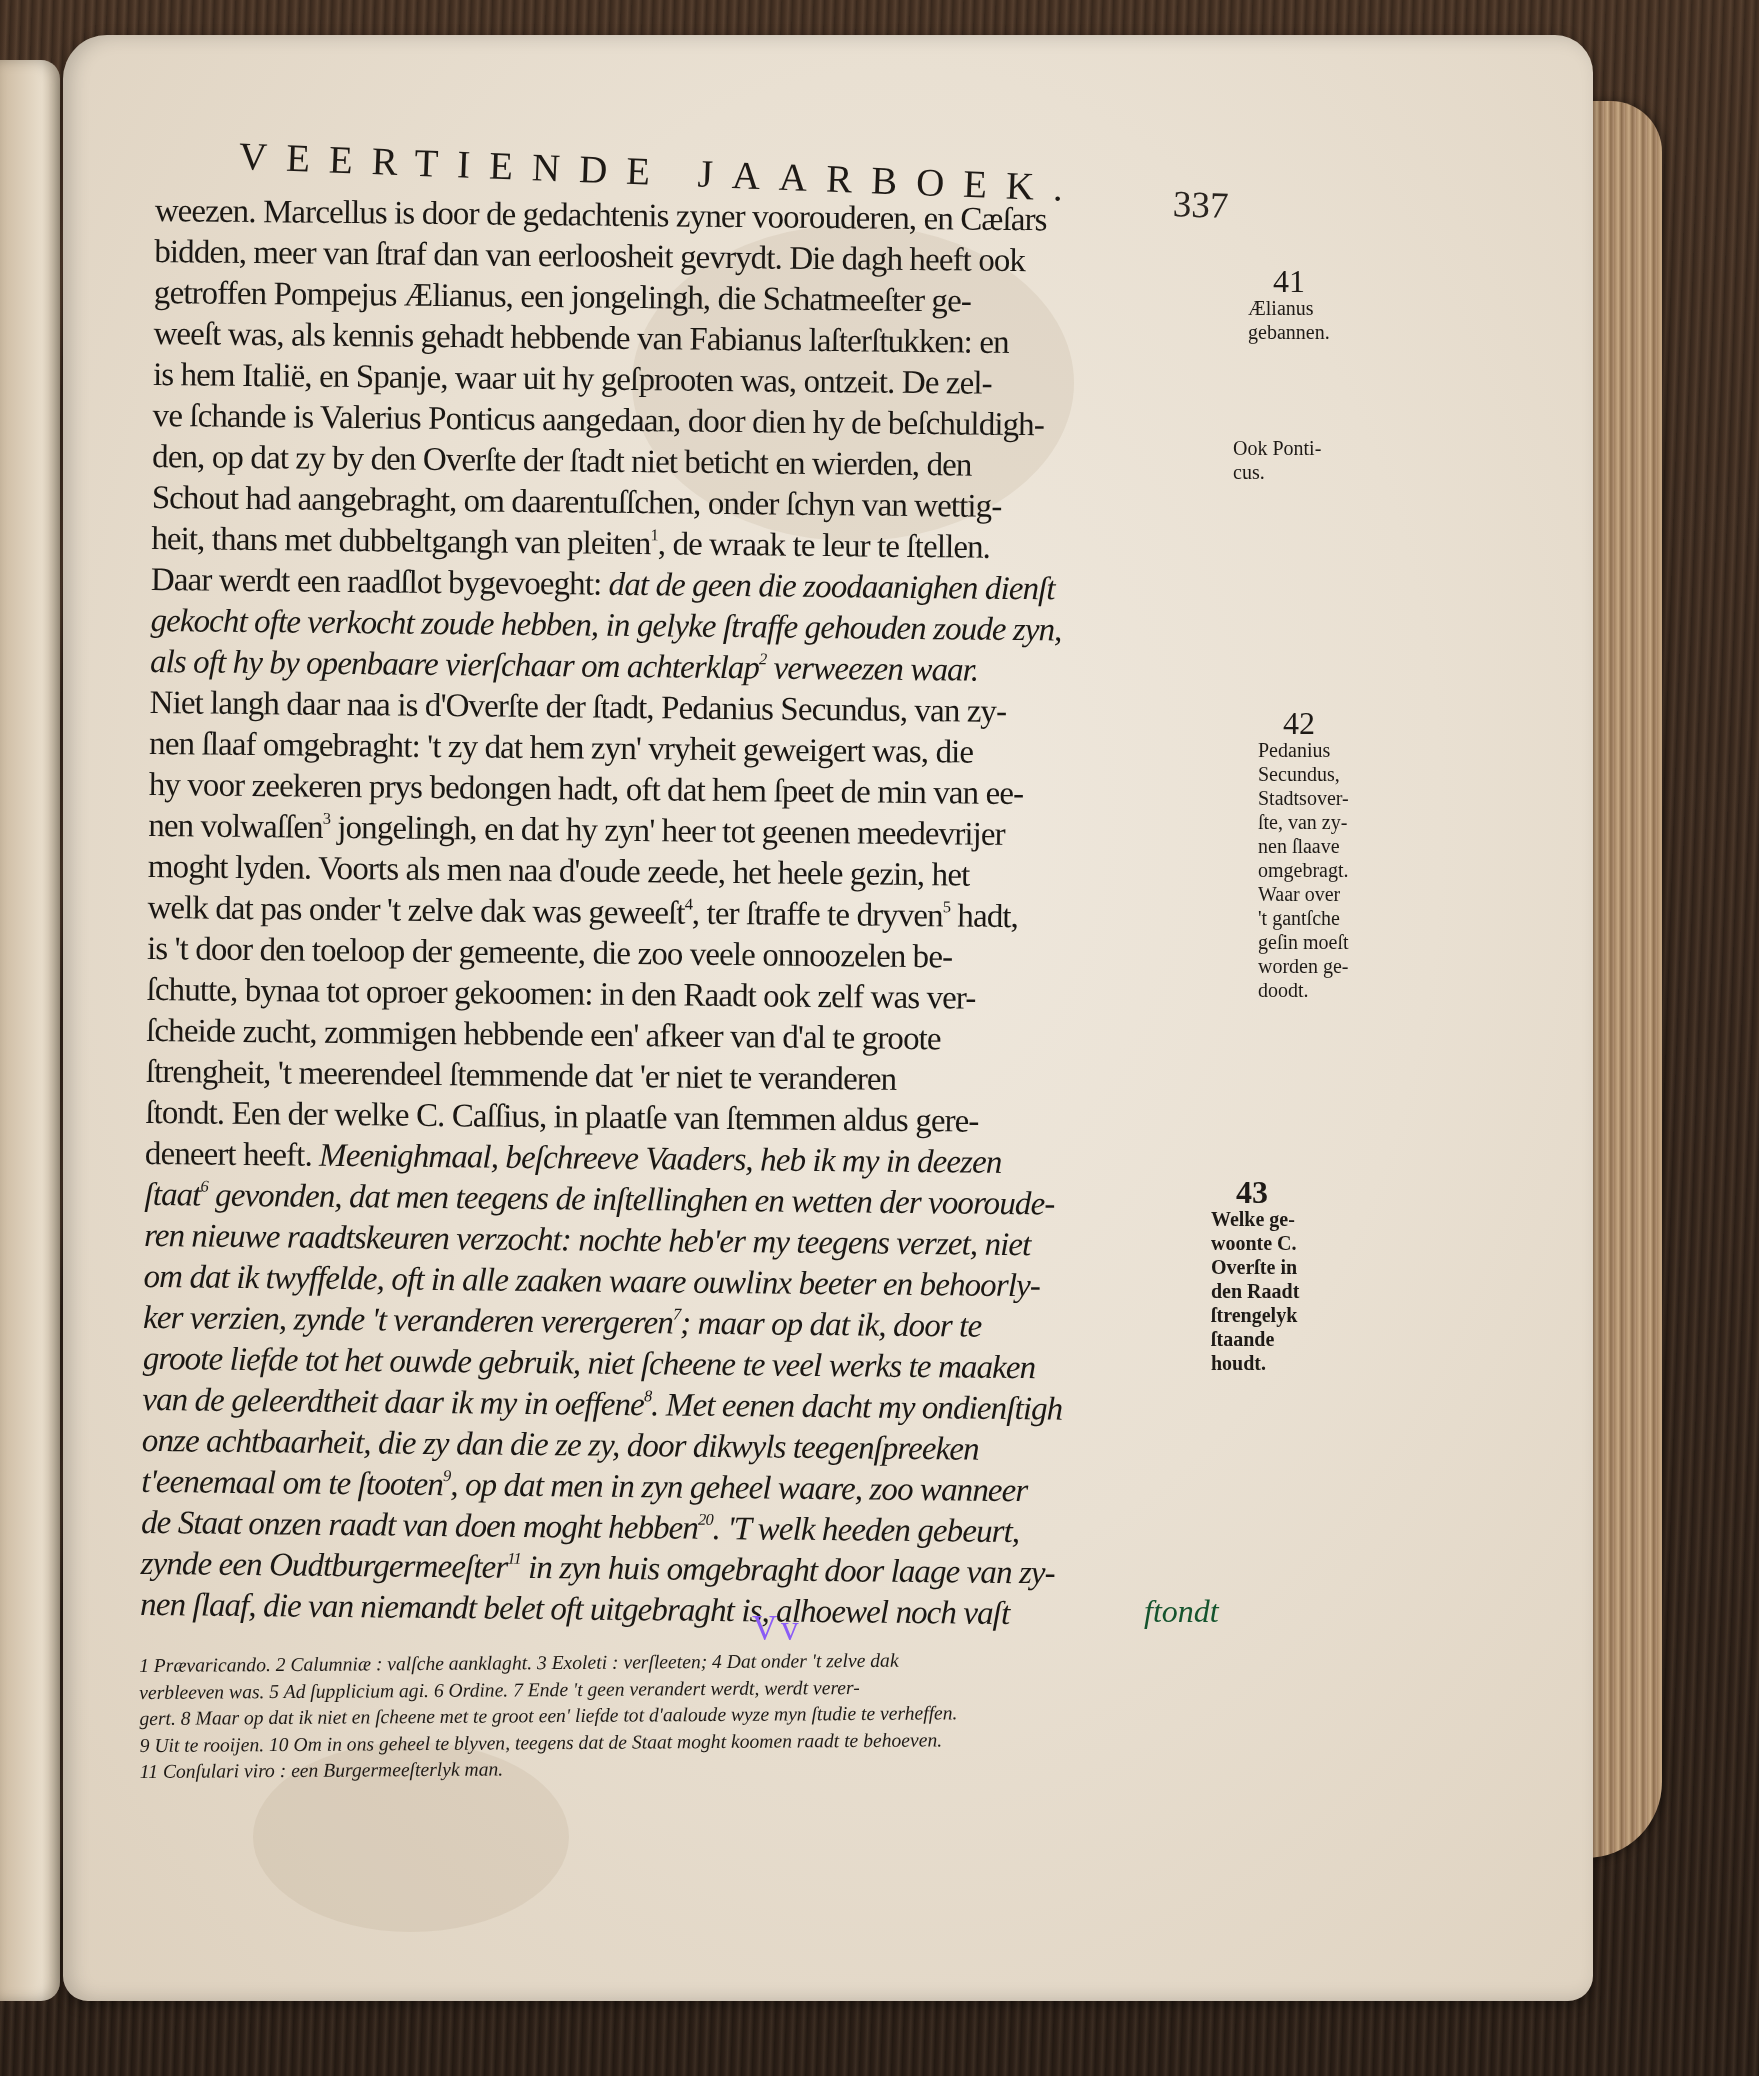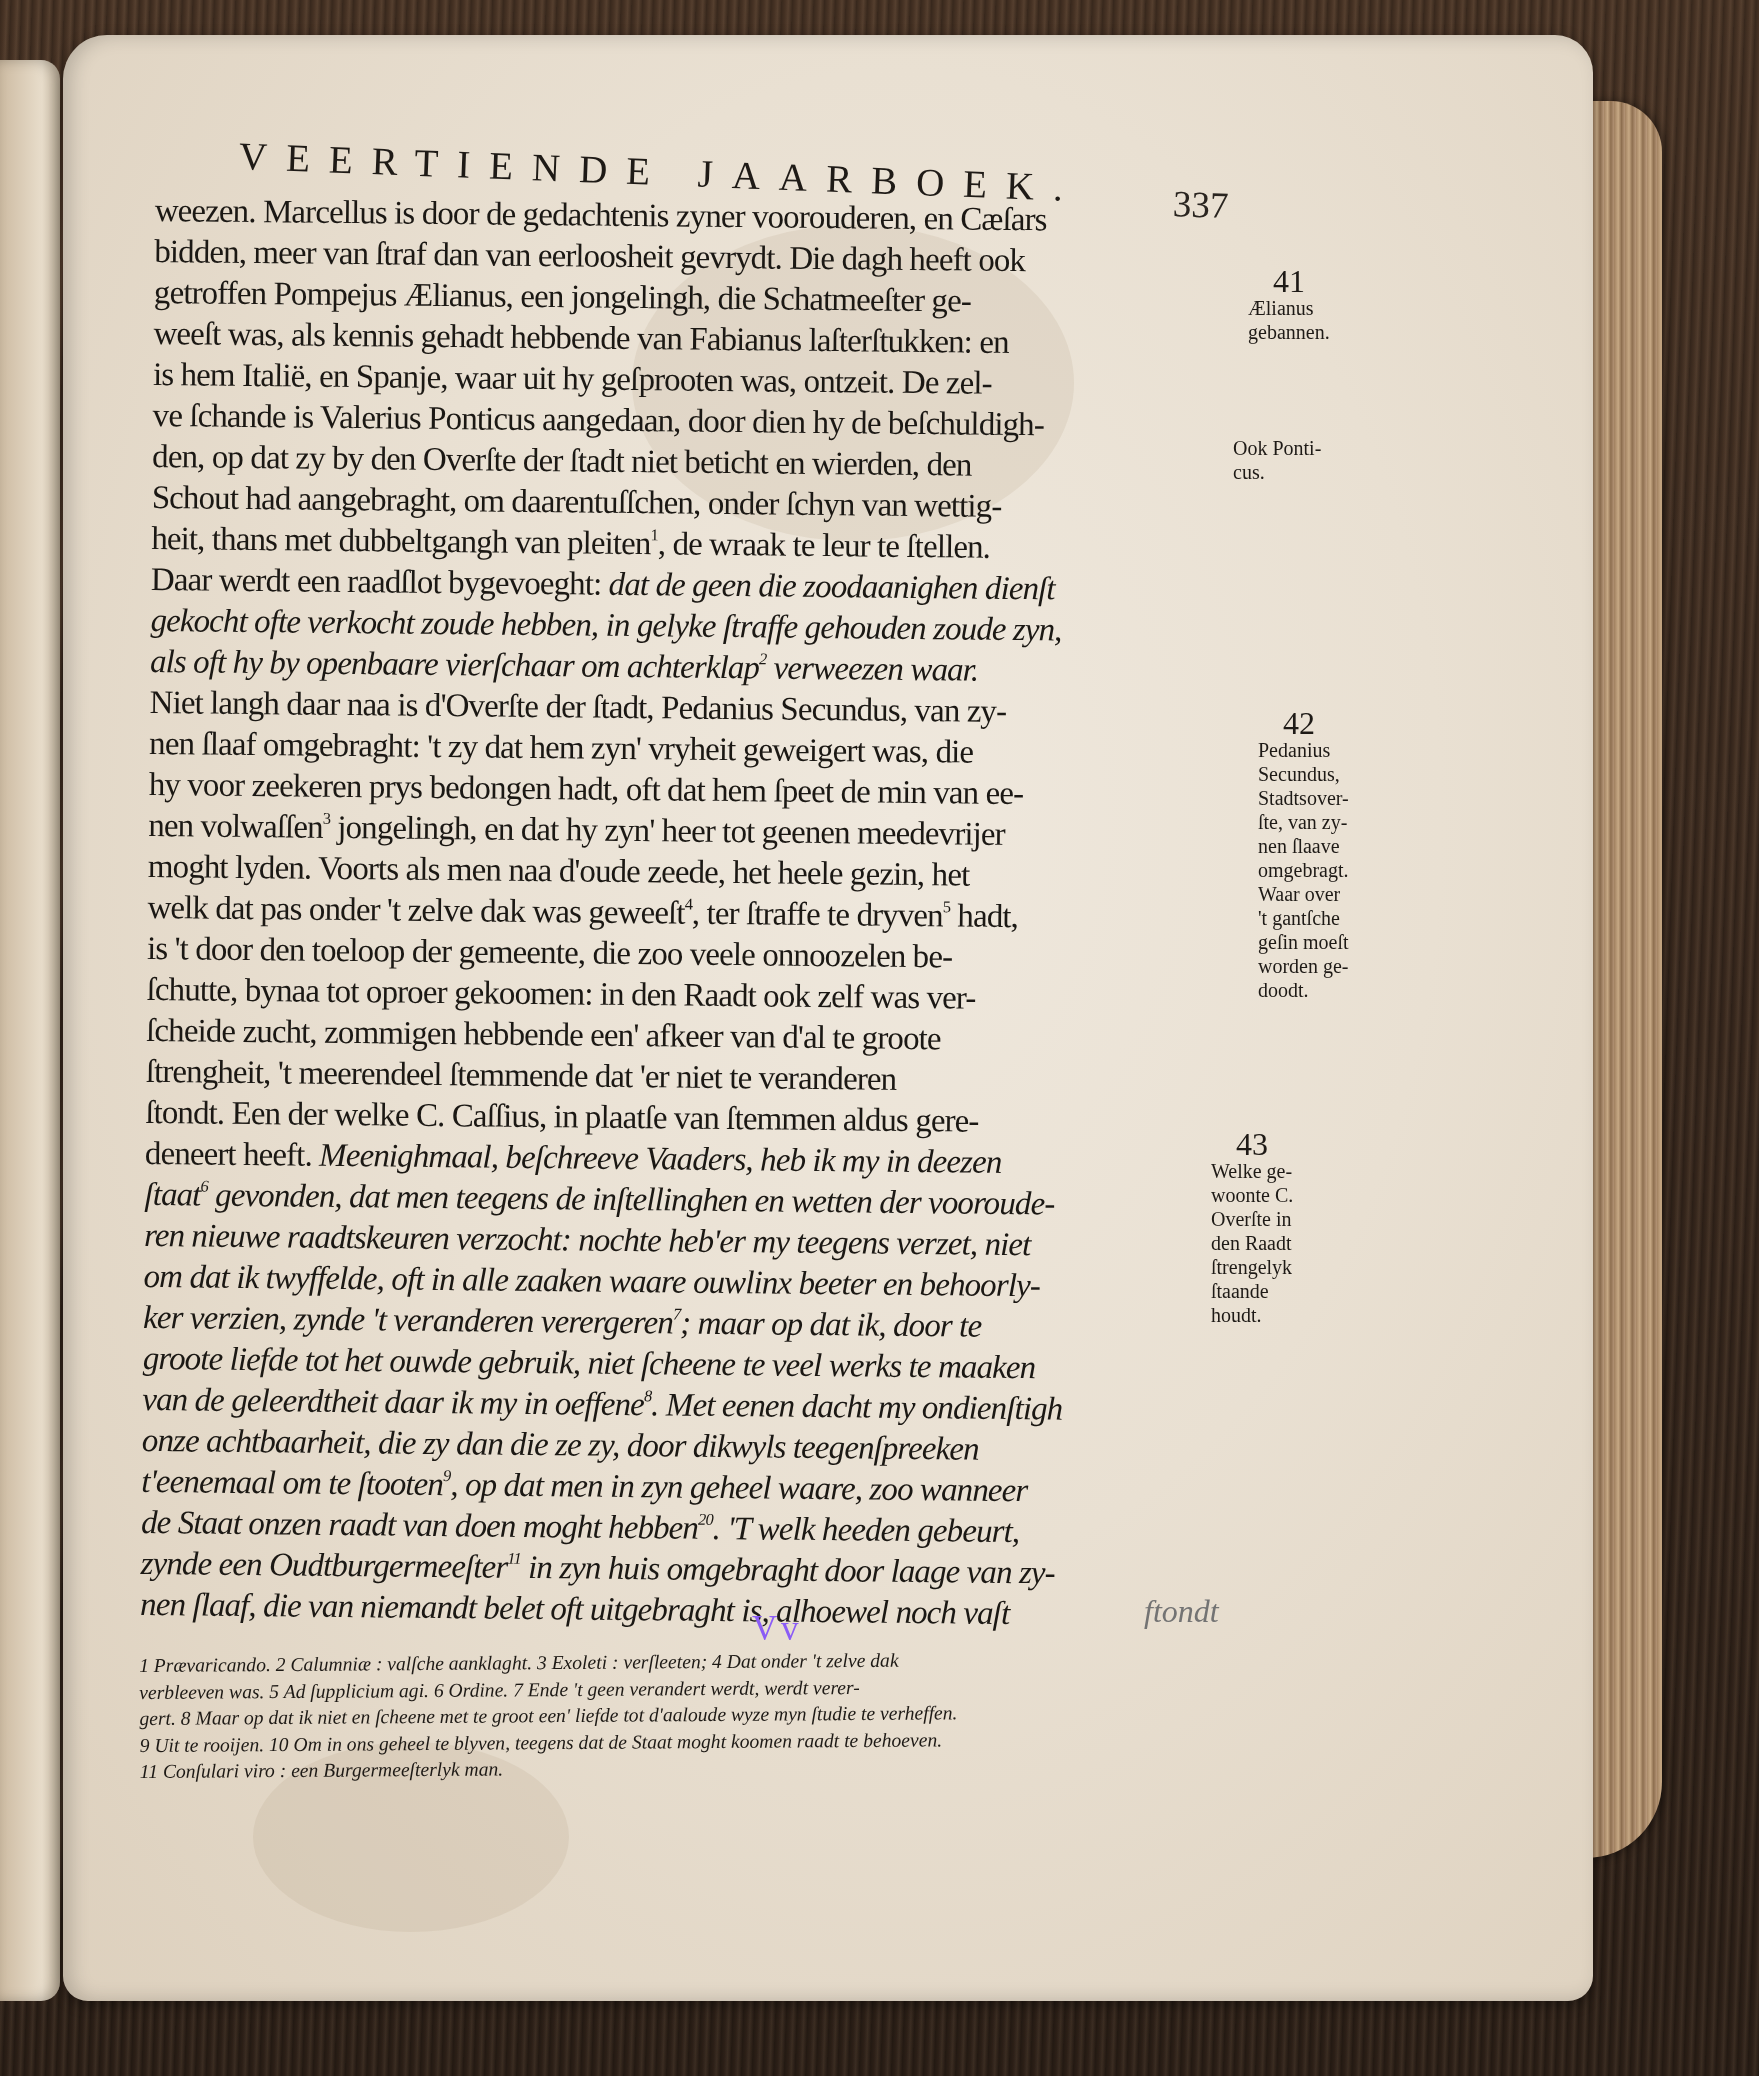--- a/index.html
+++ b/index.html
@@ -52,21 +52,21 @@
     .margin-note {
       position: absolute; font-size: 20px; line-height: 24px; color: #1e1a16;
       width: 139px;
     }
     .margin-number { font-size: 32px; display: block; margin-left: 25px; margin-bottom: 2.5px; }
     .signature {
       position: absolute; left: 752px; top: 1609px; font-size: 35px; color: #8b5cf6;
       letter-spacing: 3.8px;
     }
     .catchword {
-      position: absolute; left: 1144px; top: 1593px; font-size: 32px; font-style: italic; color: #737373;
+      position: absolute; left: 1144px; top: 1593px; font-size: 32px; font-style: italic; color: #14532d;
     }
     .footnotes {
       position: absolute; left: 139px; top: 1653px; width: 1075px;
       font-size: 19.6px; line-height: 26.5px; color: #1e1a16;
       transform: rotate(-0.4deg); transform-origin: left top;
     }
     .fn-line { white-space: nowrap; display: block; }
     .fn-line .it { font-style: italic; }
     .stain {
       position: absolute; border-radius: 50%; background: rgba(160,130,95,0.12); pointer-events: none;
@@ -141,21 +141,21 @@
     <div>Stadtsover-</div>
     <div>ſte, van zy-</div>
     <div>nen ſlaave</div>
     <div>omgebragt.</div>
     <div>Waar over</div>
     <div>'t gantſche</div>
     <div>geſin moeſt</div>
     <div>worden ge-</div>
     <div>doodt.</div>
   </div>
-<div class="margin-note" id="mn3" style="left:1211px;top:1132px;">
+<div class="margin-note" id="mn3" style="left:1211px;top:1180px;font-weight:bold;">
     <span class="margin-number">43</span>
     <div>Welke ge-</div>
     <div>woonte C.</div>
     <div>Overſte in</div>
     <div>den Raadt</div>
     <div>ſtrengelyk</div>
     <div>ſtaande</div>
     <div>houdt.</div>
   </div>
 

